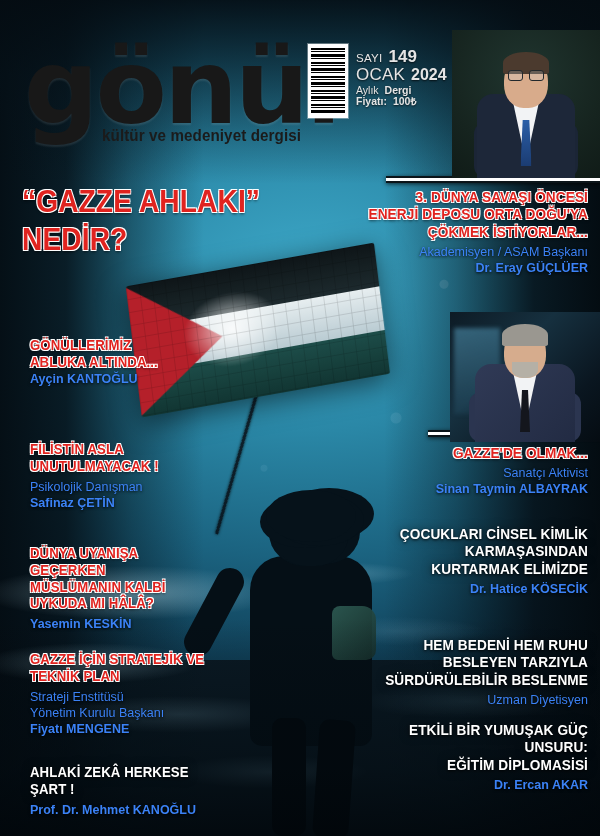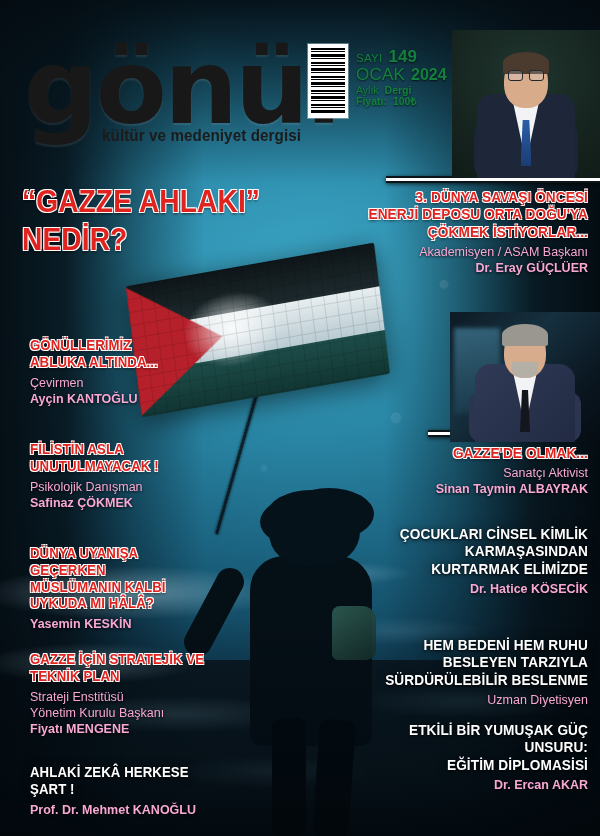--- a/index.html
+++ b/index.html
@@ -153,21 +153,21 @@
     width:40px; height:74px; background:#fff; padding:3px 2px;
     display:flex; align-items:center; justify-content:center;
     box-shadow:0 0 0 1px rgba(255,255,255,.35);
   }
   .barcode .bars{
     width:34px; height:66px;
     background:repeating-linear-gradient(to bottom,
       #000 0 2px, #fff 2px 3px, #000 3px 4px, #fff 4px 6px,
       #000 6px 9px, #fff 9px 10px, #000 10px 11px, #fff 11px 14px);
   }
-  .issue-text{ padding-top:4px; color:#15803d; text-shadow:0 1px 2px rgba(0,0,0,.7); }
+  .issue-text{ padding-top:4px; color:#e5e5e5; text-shadow:0 1px 2px rgba(0,0,0,.7); }
   .issue-row{ display:flex; align-items:baseline; gap:6px; line-height:1.08; }
   .issue-lbl{ font-size:11.5px; font-weight:400; letter-spacing:.3px; }
   .issue-big{ font-size:17px; font-weight:700; }
   .issue-mid{ font-size:17px; font-weight:400; letter-spacing:.2px; }
   .issue-yr{ font-size:16px; font-weight:700; }
   .issue-small{ font-size:10.5px; }
   .issue-small b{ font-weight:700; }
 
   
   .blk{ position:absolute; }
@@ -179,21 +179,21 @@
   .ttl.r{ transform-origin:right center; }
   .red{
     color:#e0231f;
     text-shadow:
       -1px -1px 0 #fff, 1px -1px 0 #fff, -1px 1px 0 #fff, 1px 1px 0 #fff,
       0 2px 3px rgba(0,0,0,.6);
   }
   .white{ color:#ffffff; text-shadow:0 1px 3px rgba(0,0,0,.85), 0 0 10px rgba(0,0,0,.6); }
   .byline{
     font-family:"Liberation Sans", sans-serif;
-    font-weight:400; color:#f9a8d4; line-height:1.28;
+    font-weight:400; color:#3b82f6; line-height:1.28;
     text-shadow:0 1px 3px rgba(0,0,0,.9);
   }
   .byline.b{ font-weight:700; }
 
   
   .hero{ left:22px; top:184px; width:300px; }
   .hero .l1{ font-size:32px; }
   .hero .l2{ font-size:32px; margin-top:2px; }
   .hero .au{ margin-top:10px; font-size:16.5px; color:#f0f4f6; }
 
@@ -336,28 +336,27 @@
       <div class="hd" style="bottom:64px;width:42px;height:50px;background:#d6ac8d;"></div>
       <div class="hair" style="bottom:96px;width:46px;height:22px;background:#9a9790;"></div>
       <div class="hd" style="bottom:64px;width:26px;height:16px;background:#b5b0a6;border-radius:0 0 50% 50%;"></div>
     </div>
   </div>
 
   <div id="left-list">
       <div class="blk lcol" style="top: 337px;">
         <div class="ttl red">GÖNÜLLERİMİZ</div>
         <div class="ttl red">ABLUKA ALTINDA...</div>
-        <div class="byline" style="margin-top: 4px;">Çevirmen</div>
         <div class="byline b" style="margin-top: 0px;">Ayçin KANTOĞLU</div>
       </div>
       <div class="blk lcol" style="top: 441px;">
         <div class="ttl red">FİLİSTİN ASLA</div>
         <div class="ttl red">UNUTULMAYACAK !</div>
         <div class="byline" style="margin-top: 4px;">Psikolojik Danışman</div>
-        <div class="byline b" style="margin-top: 0px;">Safinaz ÇÖKMEK</div>
+        <div class="byline b" style="margin-top: 0px;">Safinaz ÇETİN</div>
       </div>
       <div class="blk lcol" style="top: 545px;">
         <div class="ttl red">DÜNYA UYANIŞA GEÇERKEN</div>
         <div class="ttl red">MÜSLÜMANIN KALBİ</div>
         <div class="ttl red">UYKUDA MI HÂLÂ?</div>
         <div class="byline b" style="margin-top: 4px;">Yasemin KESKİN</div>
       </div>
       <div class="blk lcol" style="top: 651px;">
         <div class="ttl red">GAZZE İÇİN STRATEJİK VE</div>
         <div class="ttl red">TEKNİK PLAN</div>

